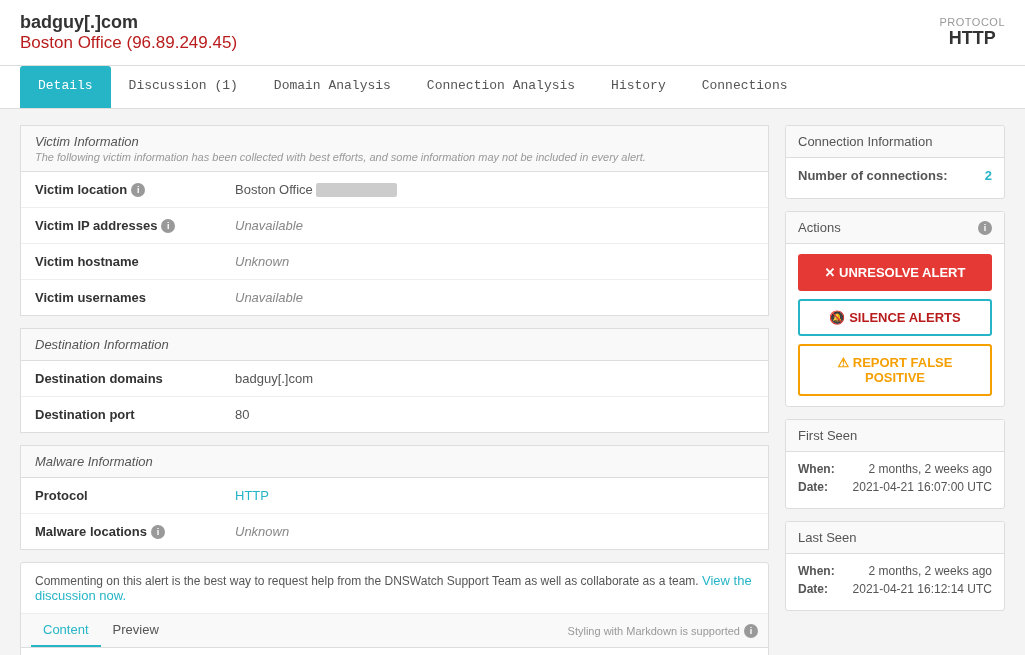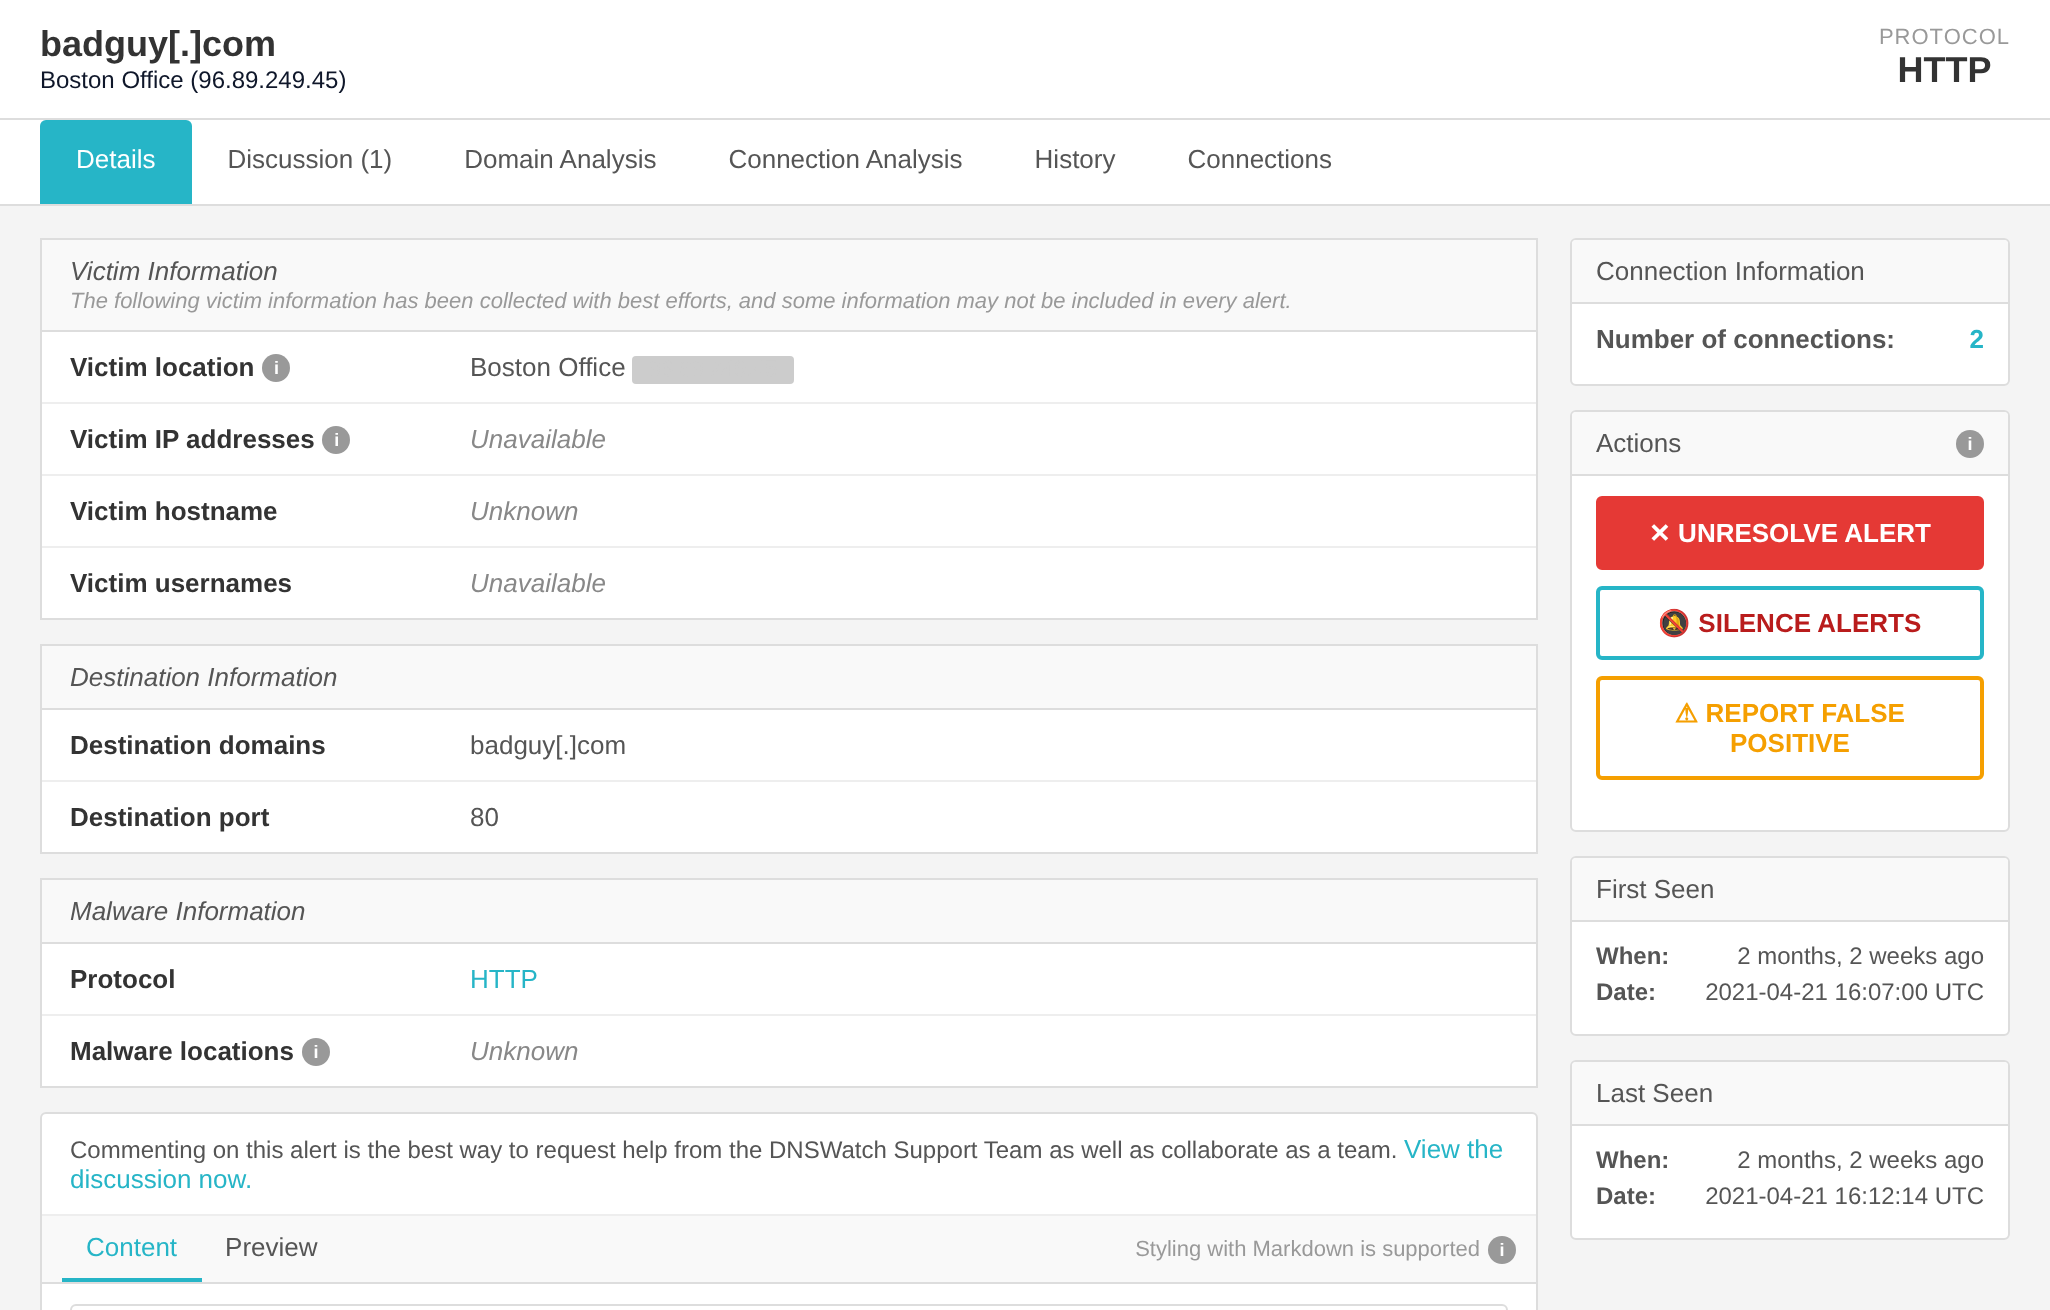--- a/index.html
+++ b/index.html
@@ -7,21 +7,21 @@
 
     .top-header {
       background: #fff;
       padding: 12px 20px;
       border-bottom: 1px solid #ddd;
       display: flex;
       justify-content: space-between;
       align-items: center;
     }
     .top-header-left h1 { font-size: 18px; font-weight: bold; color: #333; }
-    .top-header-left .subtitle { font-size: 12px; color: #0f172a; }
+    .top-header-left .subtitle { font-size: 17px; color: #b91c1c; }
     .top-header-right { display: flex; gap: 40px; align-items: center; }
     .header-meta { text-align: center; }
     .header-meta .meta-label { font-size: 11px; color: #999; text-transform: uppercase; letter-spacing: 0.5px; }
     .malware-badge {
       background: #e53935;
       color: #fff;
       padding: 3px 14px;
       border-radius: 3px;
       font-size: 13px;
       font-weight: bold;
@@ -36,20 +36,21 @@
       display: flex;
       padding: 0 20px;
     }
     .tab-item {
       padding: 12px 18px;
       cursor: pointer;
       font-size: 13px;
       color: #555;
       border-bottom: 3px solid transparent;
       white-space: nowrap;
+      font-family: Liberation Mono, monospace;
     }
     .tab-item.active {
       background: #26b5c7;
       color: #fff;
       border-radius: 3px 3px 0 0;
       border-bottom: 3px solid #26b5c7;
     }
 
     .main-content {
       display: flex;
@@ -161,21 +162,21 @@
       width: 100%;
       padding: 9px;
       border-radius: 3px;
       font-size: 13px;
       font-weight: bold;
       text-align: center;
       cursor: pointer;
       margin-bottom: 8px;
       border: 2px solid transparent;
     }
-    .action-btn:last-child { margin-bottom: 15px; }
+    .action-btn:last-child { margin-bottom: 0; }
     .btn-red { background: #e53935; color: #fff; border-color: #e53935; }
     .btn-outline-teal { background: #fff; color: #b91c1c; border-color: #26b5c7; }
     .btn-outline-orange { background: #fff; color: #f59f00; border-color: #f59f00; }
 
     .right-section-body .meta-row { display: flex; justify-content: space-between; margin-bottom: 4px; font-size: 12px; }
     .meta-row .ml { font-weight: bold; color: #555; }
     .meta-row .mr { color: #555; text-align: right; }
 
     
     .comment-section {

